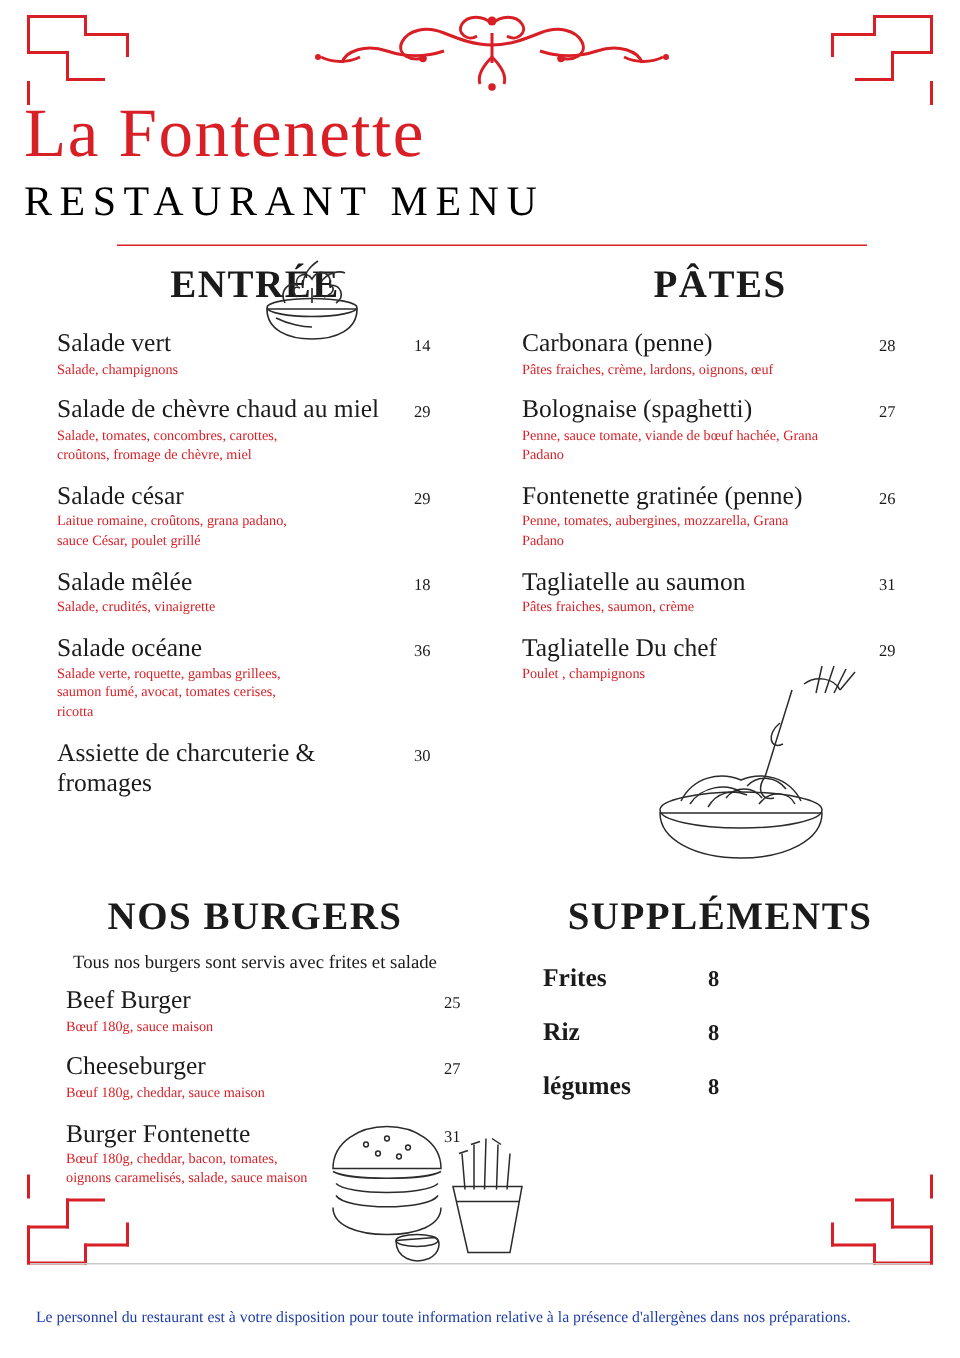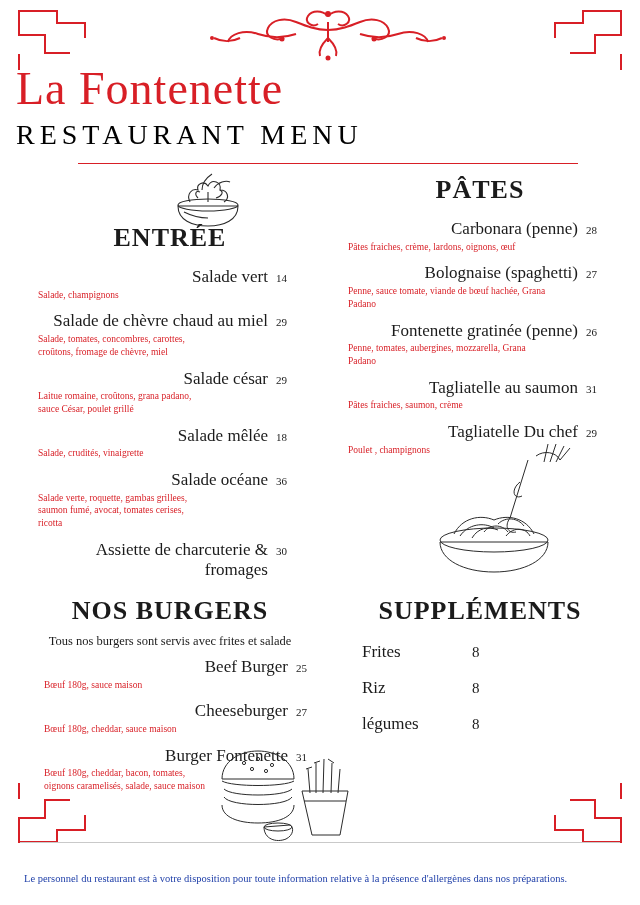--- a/index.html
+++ b/index.html
@@ -77,40 +77,39 @@
   }
 
   
   .section-title {
     font-size: 26px;
     font-weight: bold;
     letter-spacing: 1px;
     text-align: center;
   }
 
-  .col-left  { position: absolute; top: 175px; left: 30px;  width: 280px; margin-top: 48px; }
+  .col-left  { position: absolute; top: 175px; left: 30px;  width: 280px; }
   .col-right { position: absolute; top: 175px; left: 340px; width: 280px; }
 
   .items { margin-top: 14px; }
 
   .item {
     position: relative;
     margin-bottom: 10px;
     padding-left: 8px;
   }
   .item-line {
     display: flex;
     align-items: baseline;
   }
   .item-name {
     font-size: 17px;
     line-height: 1.15;
     flex: 1 1 auto;
     padding-right: 8px;
-    text-align: right;
   }
   .item-price {
     font-size: 11px;
     flex: 0 0 auto;
     width: 34px;
     text-align: left;
   }
   .item-desc {
     color: #d81f26;
     font-size: 9.5px;
@@ -129,20 +128,21 @@
     font-size: 12.5px;
     margin-top: 8px;
   }
   .burgers .items { margin-top: 8px; padding-left: 26px; }
   .supplements .items { margin-top: 16px; padding-left: 22px; }
 
   .supp-line {
     display: flex;
     align-items: baseline;
     margin-bottom: 16px;
+    font-weight: bold;
   }
   .supp-name { font-size: 17px; width: 110px; }
   .supp-price { font-size: 15px; }
 
   
   .footer-rule {
     position: absolute;
     left: 20px; right: 20px;
     bottom: 62px;
     height: 1px;

